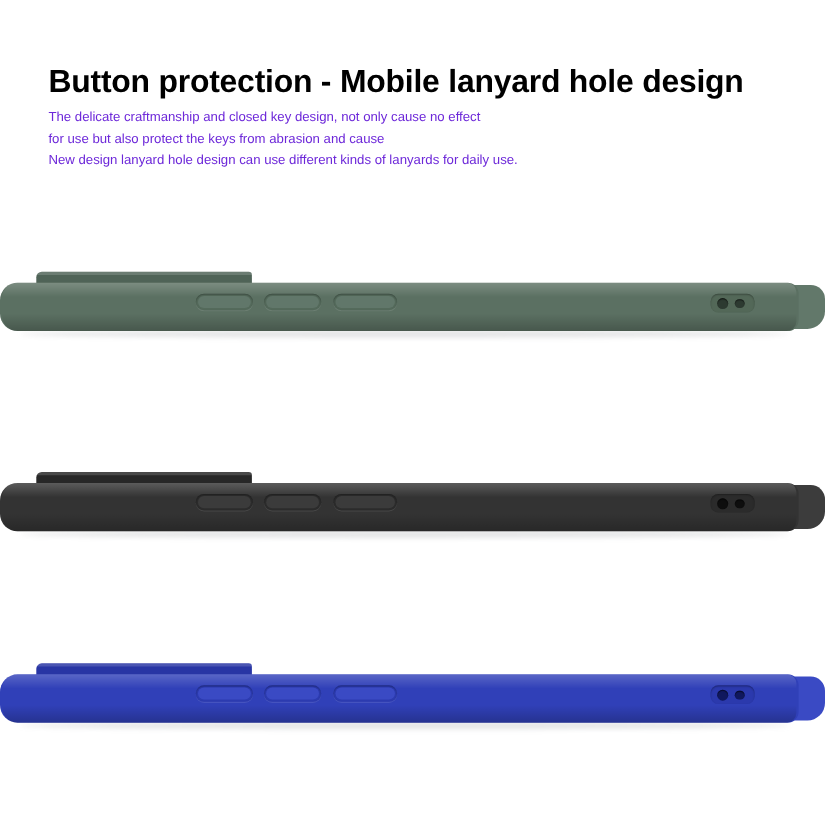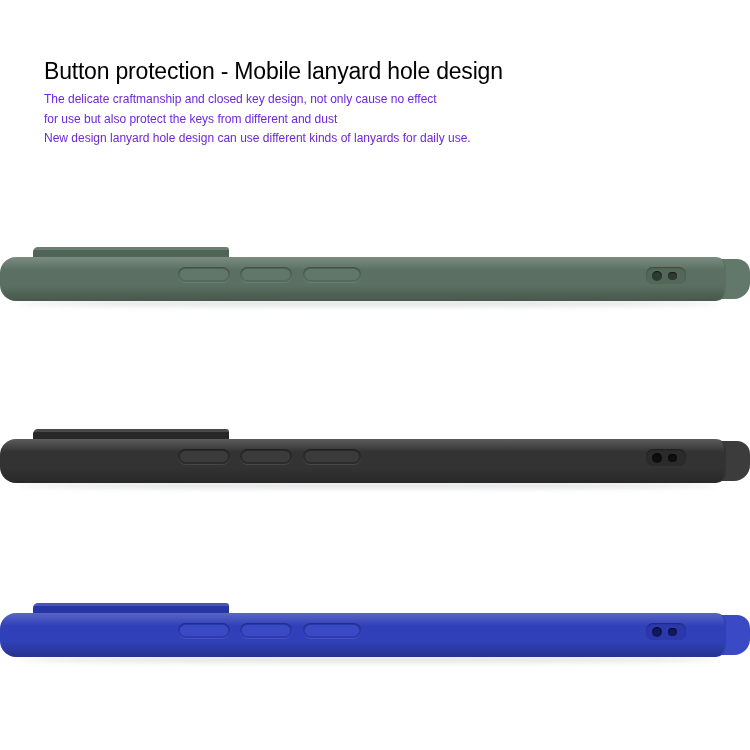--- a/index.html
+++ b/index.html
@@ -19,22 +19,22 @@
   }
 
   
   .copy-block {
     position: absolute;
     left: 44px;
     top: 58px;
     width: 680px;
   }
   .headline {
-    font-size: 23px;
-    font-weight: normal;
+    font-size: 29px;
+    font-weight: bold;
     color: #000000;
     letter-spacing: -0.2px;
     line-height: 1.18;
     margin: 0 0 5px 0;
     white-space: nowrap;
   }
   .body-line {
     font-size: 12px;
     font-weight: normal;
     color: #6d28d9;
@@ -158,21 +158,21 @@
   .hole-small { left: 22px; width: 8.5px; height: 8.5px; top: 4.6px; }
 </style>
 </head>
 <body>
 
 <div id="page" style="background: rgb(255, 255, 255);">
 
   <div class="copy-block">
     <div class="headline" style="color: rgb(0, 0, 0);">Button protection - Mobile lanyard hole design</div>
     <div class="body-line">The delicate craftmanship and closed key design, not only cause no effect</div>
-    <div class="body-line">for use but also protect the keys from different and dust</div>
+    <div class="body-line">for use but also protect the keys from abrasion and cause</div>
     <div class="body-line">New design lanyard hole design can use different kinds of lanyards for daily use.</div>
   </div>
 
   <div class="case-row green">
     <div class="ground-shadow"></div>
     <div class="camera-bump" style="background: rgb(79, 99, 87);"></div>
     <div class="case-tip" style="background: rgb(98, 120, 106);"></div>
     <div class="case-body" style="background: rgb(91, 112, 98);">
       <div class="sheen-top"></div>
       <div class="sheen-bottom"></div>

